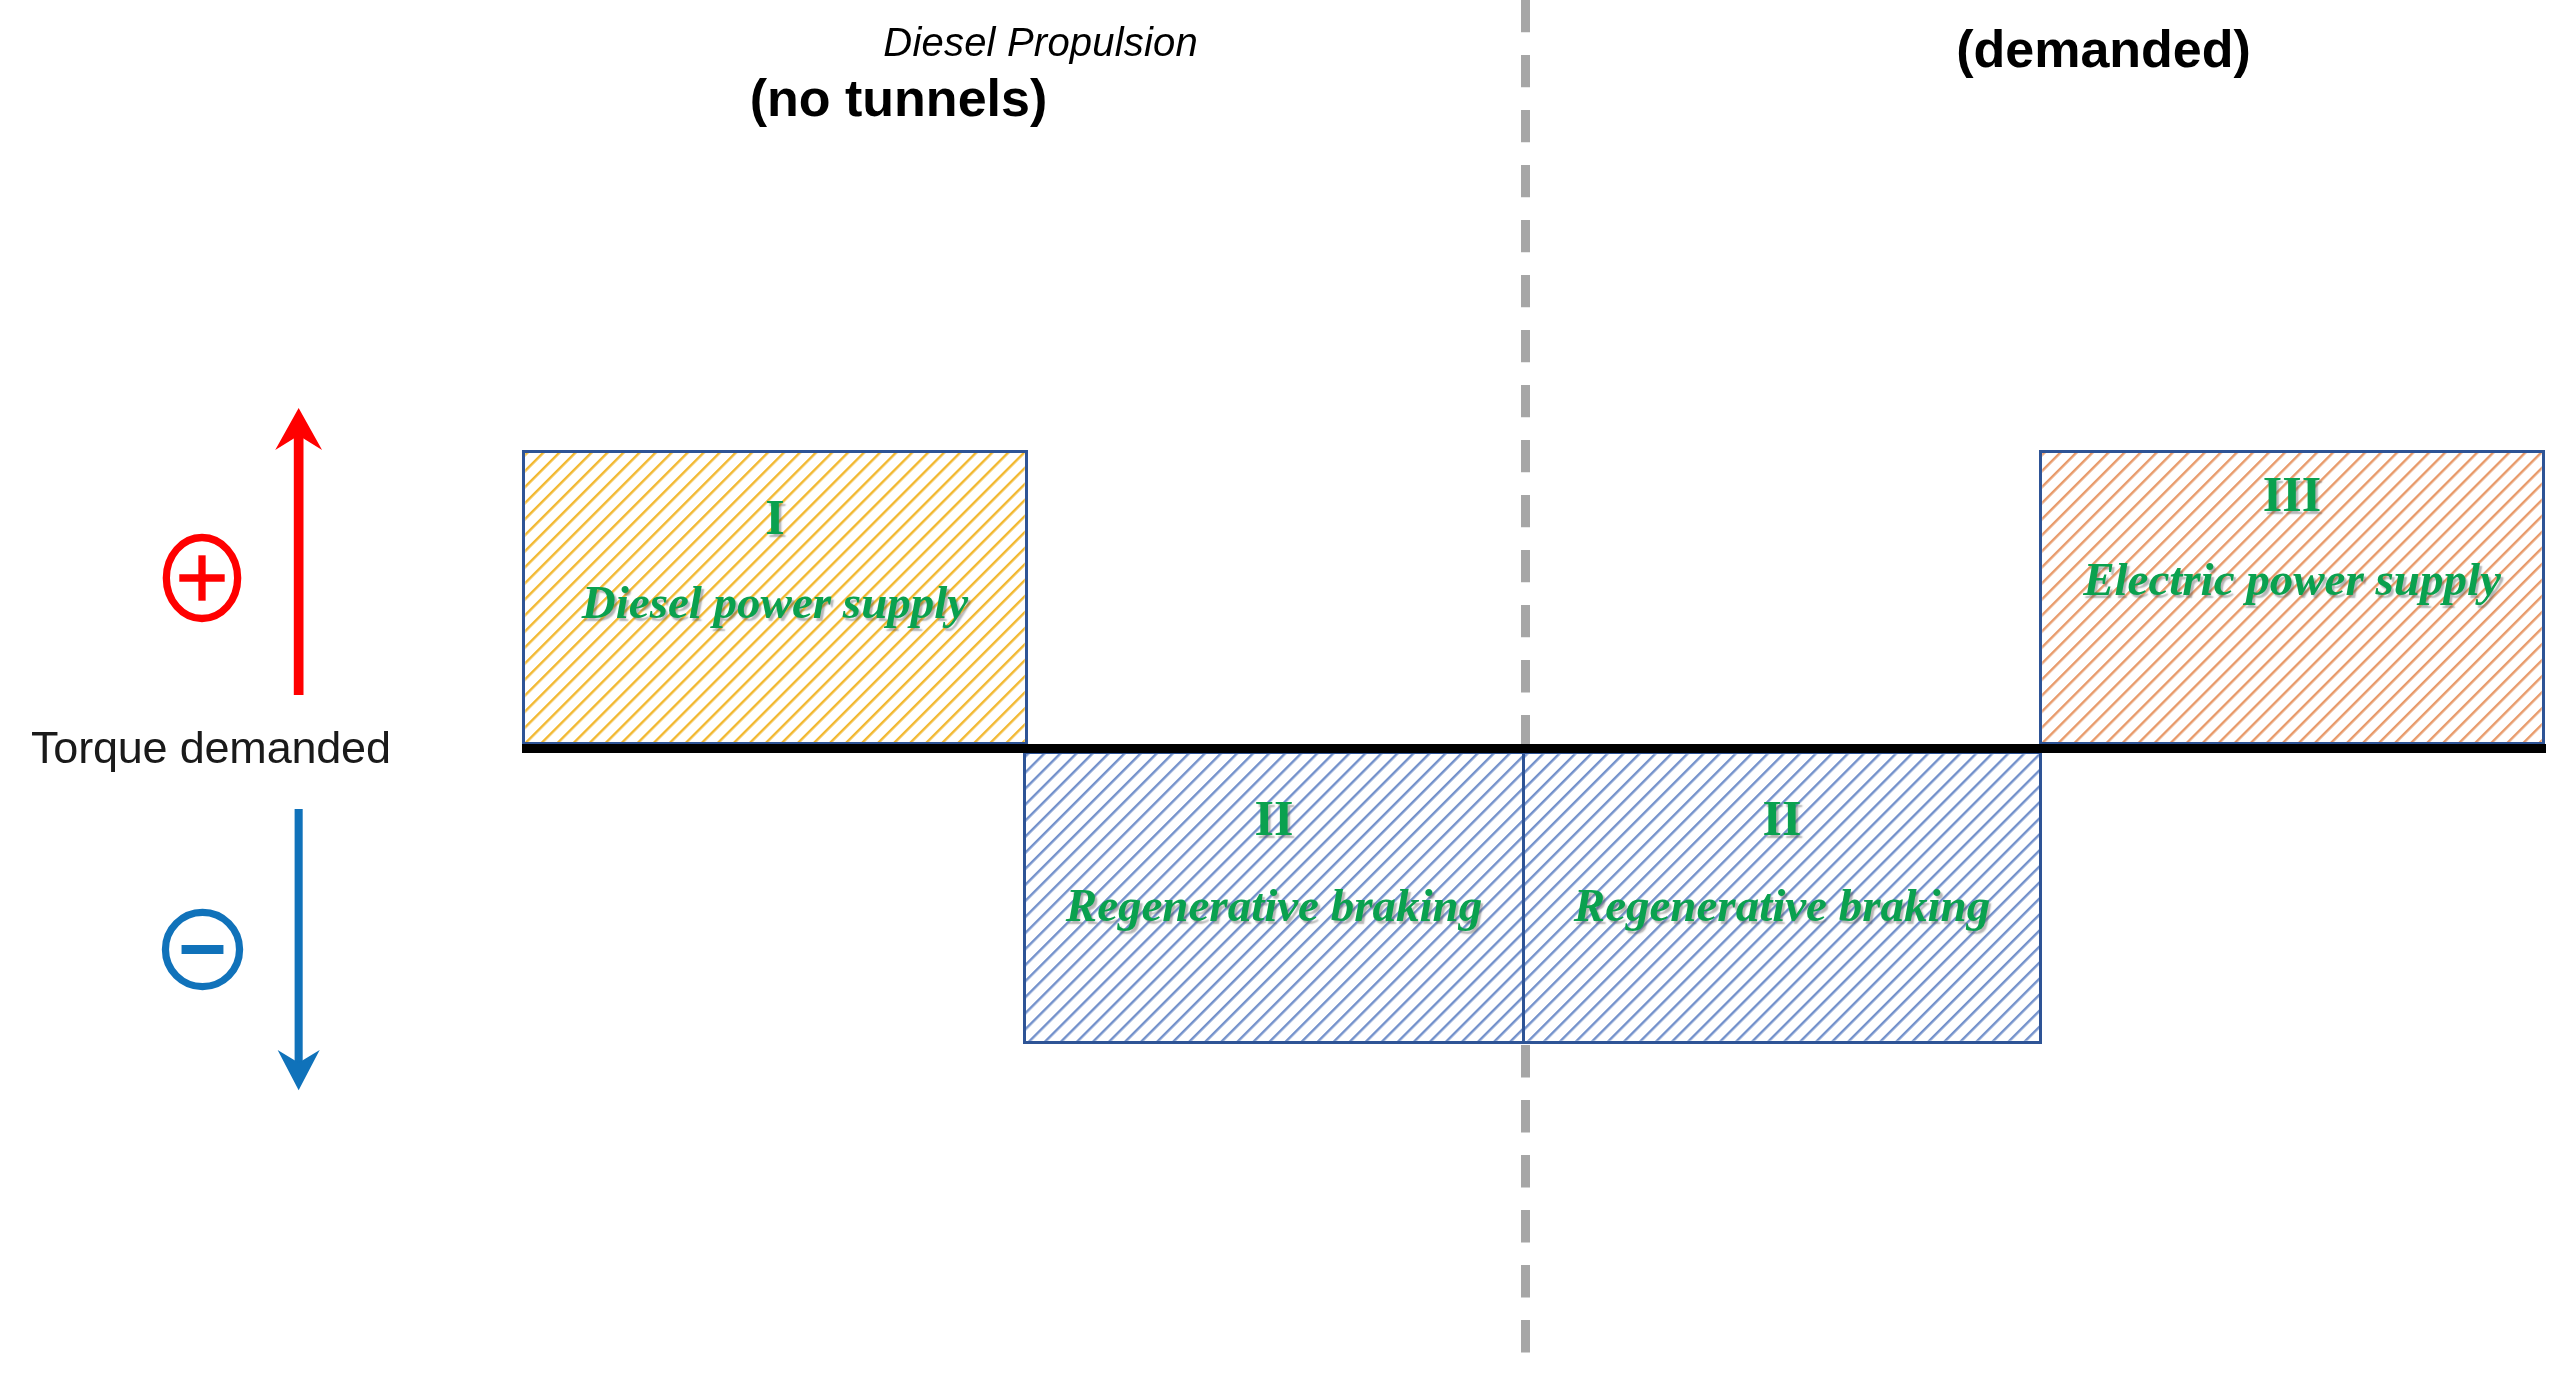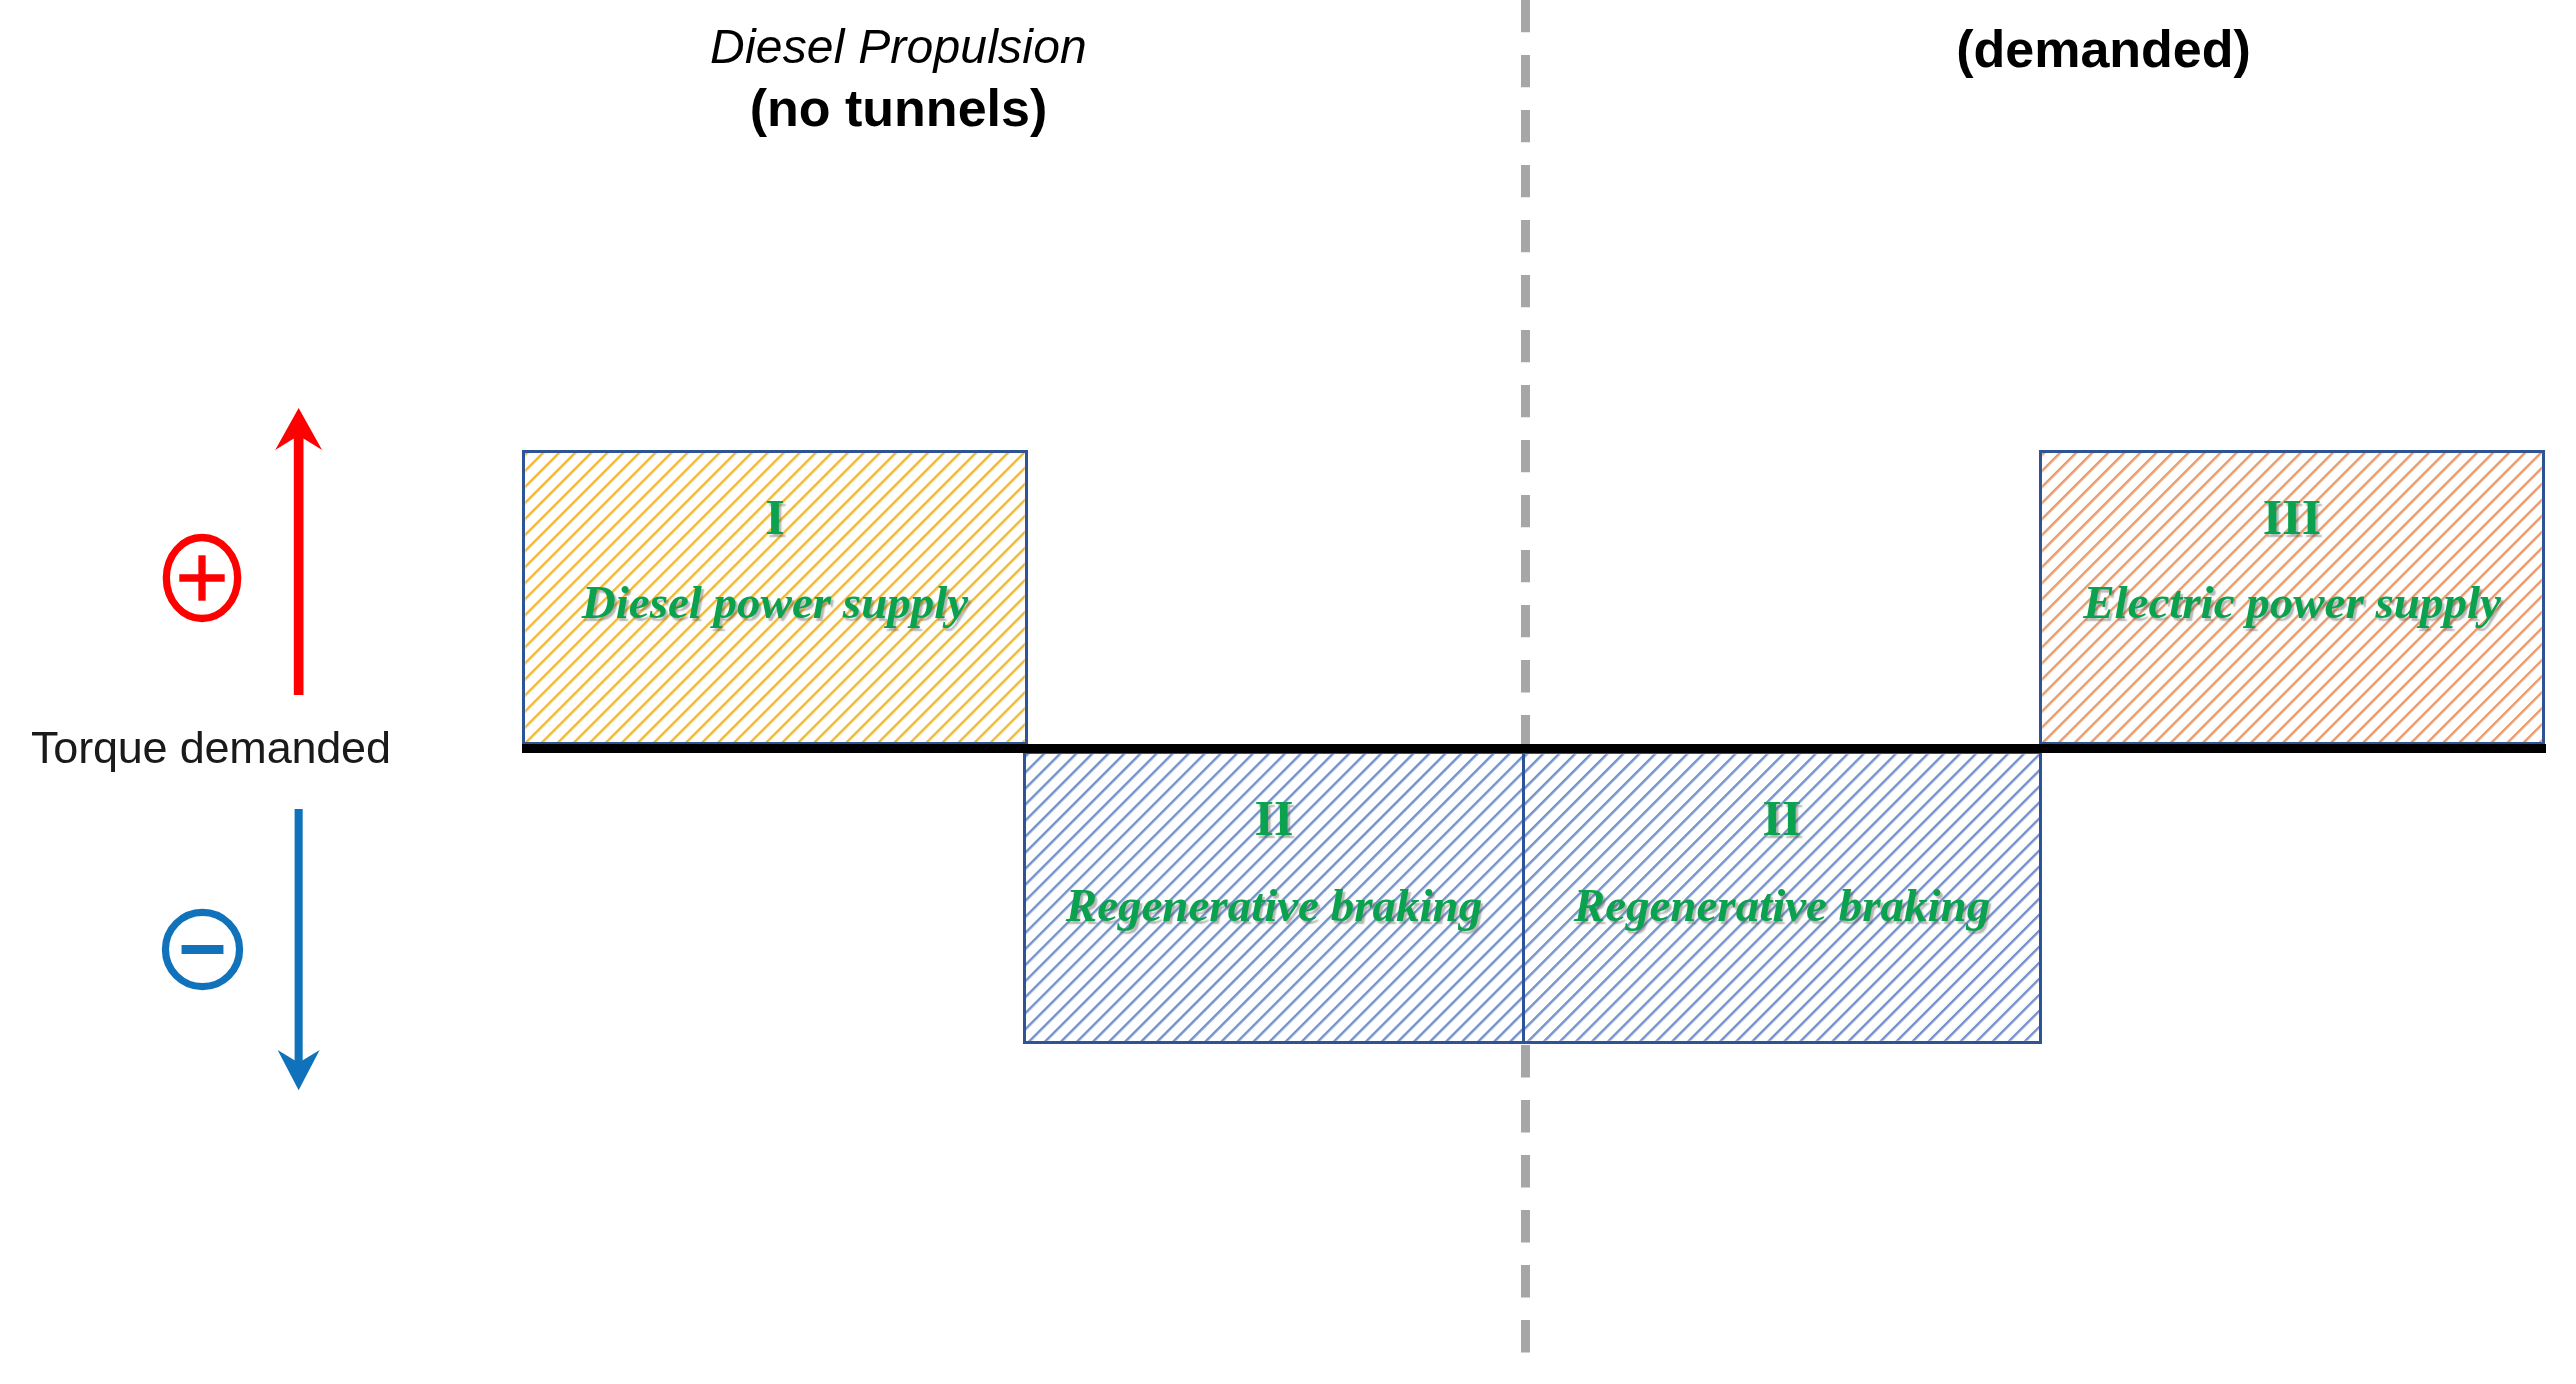--- a/index.html
+++ b/index.html
@@ -21,23 +21,24 @@
   
   .col-heading {
     position: absolute;
     text-align: center;
     color: #000000;
     line-height: 1.22;
   }
   .col-heading .mode {
     display: block;
     font-style: italic;
-    font-size: 48px;
+    font-size: 40px;
     font-weight: 400;
     letter-spacing: 0.2px;
+    text-align: right;
   }
   .col-heading .sub {
     display: block;
     font-style: normal;
     font-size: 52px;
     font-weight: 700;
   }
   #heading-left  { left: 599px;  top: 18px; width: 599px; }
   #heading-right { left: 1804px; top: 18px; width: 599px; }
 
@@ -128,21 +129,21 @@
   #quad-2a{ left: 1023px; top: 751px;  width: 502px;  height: 293px; }
   #quad-2b{ left: 1522px; top: 751px;  width: 520px;  height: 293px; }
   #quad-3 { left: 2039px; top: 450px;  width: 506px;  height: 295px; }
 
   #quad-1 .numeral  { margin-top: 39px; }
   #quad-1 .caption  { margin-top: 37px; text-align: center; }
   #quad-2a .numeral { margin-top: 39px; }
   #quad-2a .caption { margin-top: 39px; }
   #quad-2b .numeral { margin-top: 39px; }
   #quad-2b .caption { margin-top: 39px; }
-  #quad-3 .numeral  { margin-top: 39px; text-align: center; }
+  #quad-3 .numeral  { margin-top: 16px; text-align: center; }
   #quad-3 .caption  { margin-top: 37px; }
 </style>
 </head>
 <body>
 
 <div id="stage">
 
   <div class="col-heading" id="heading-left">
     <span class="mode">Diesel Propulsion</span>
     <span class="sub">(no tunnels)</span>

